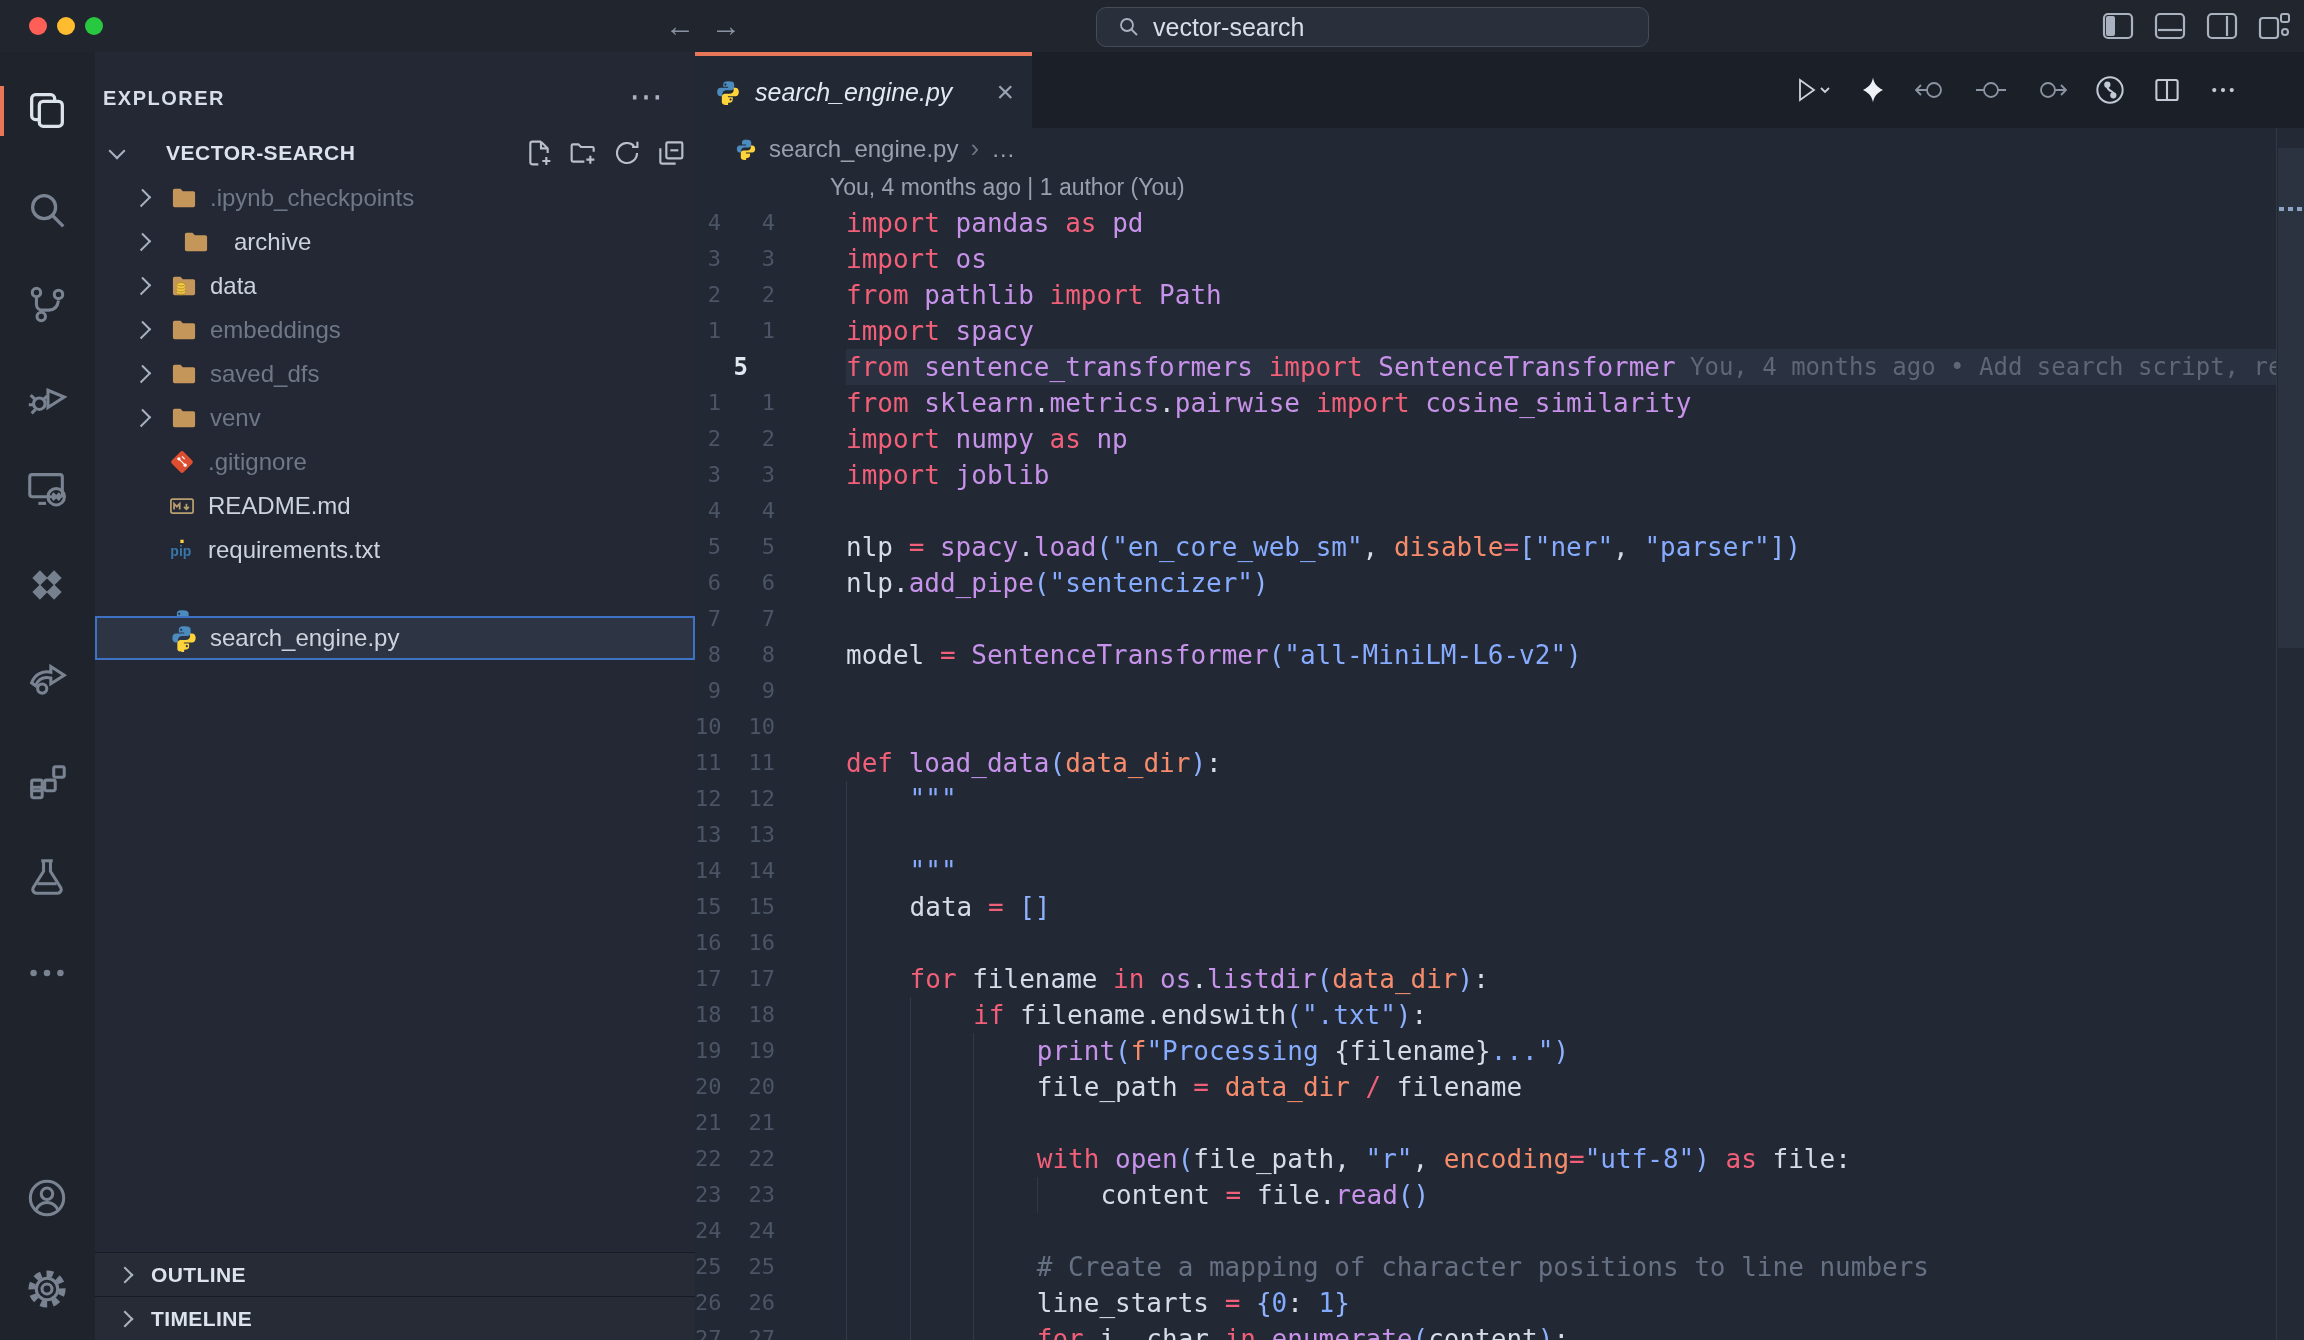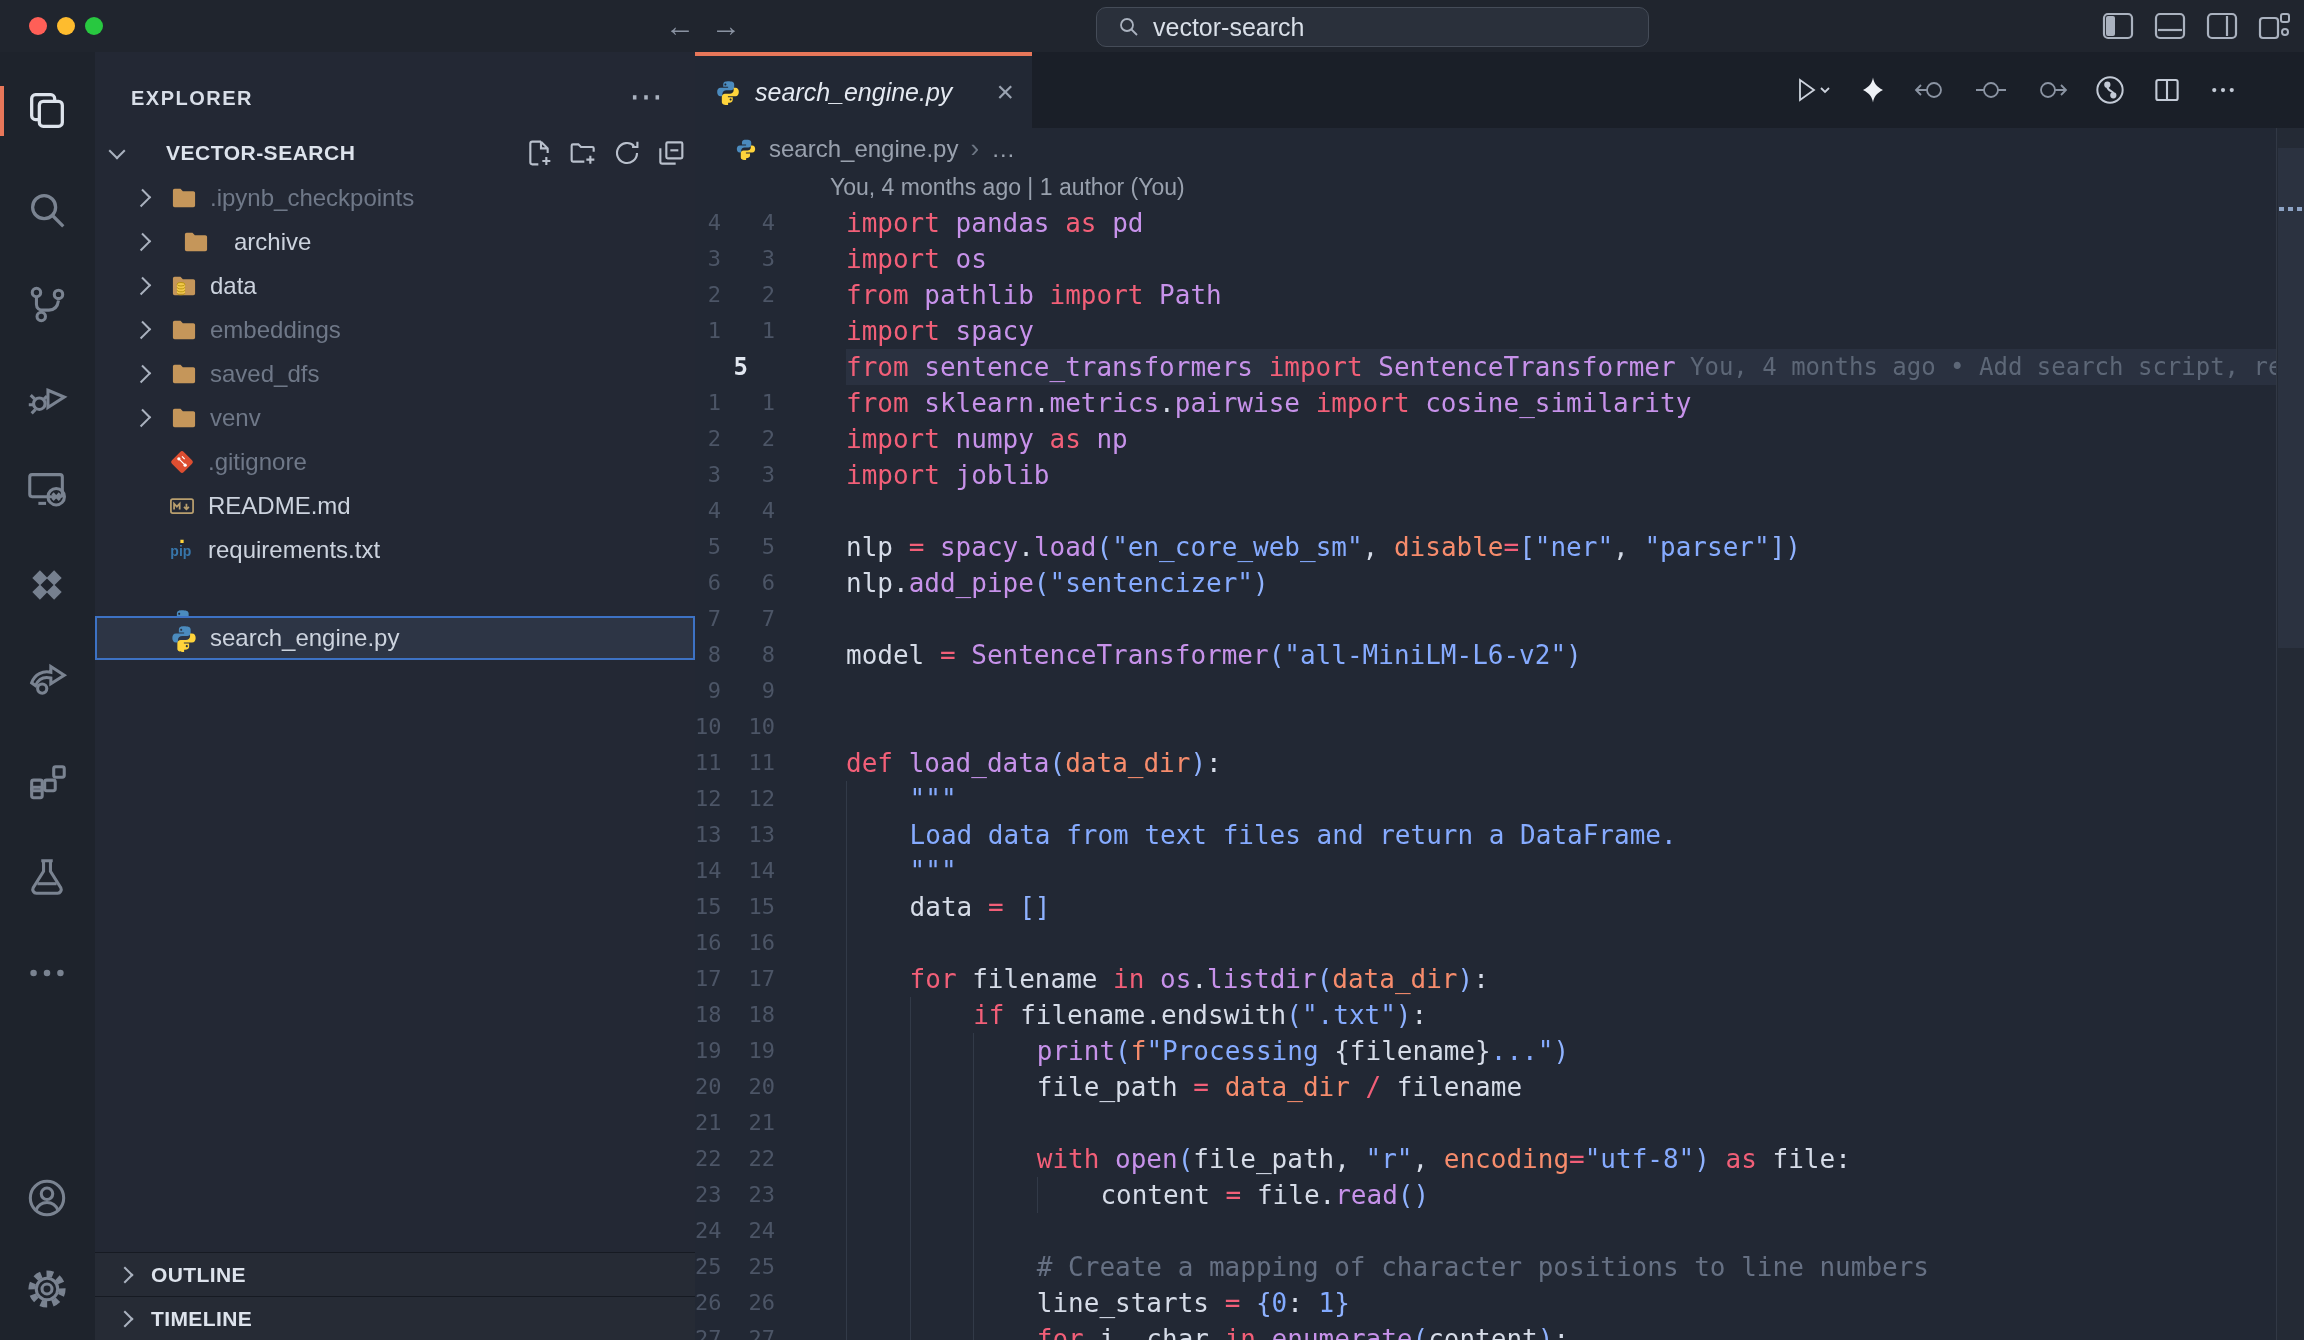--- a/index.html
+++ b/index.html
@@ -18,21 +18,21 @@
   .wincontrols{position:absolute;right:13px;top:0;height:52px;display:flex;align-items:center;gap:18px;}
   .wincontrols .wicon{width:34px;height:30px;display:flex;align-items:center;justify-content:center;}
   
   .activitybar{position:absolute;left:0;top:52px;width:95px;bottom:0;background:#1e232c;}
   .abicon{position:absolute;left:24px;width:46px;height:46px;}
   .abicon svg{width:46px;height:46px;}
   .active-pip{position:absolute;left:0;top:34px;width:4px;height:50px;background:#e8775a;}
   
   .sidebar{position:absolute;left:95px;top:52px;width:600px;bottom:0;background:#232834;
            border-right:1px solid #161a22;}
-  .sb-title{position:absolute;left:36px;top:23px;height:46px;line-height:46px;font-size:20px;
+  .sb-title{position:absolute;left:8px;top:23px;height:46px;line-height:46px;font-size:20px;
             letter-spacing:1.5px;color:#d8dee8;font-weight:600;}
   .sb-kebab{position:absolute;right:32px;top:23px;height:46px;line-height:42px;font-size:34px;color:#aab2bf;}
   .sec-head{position:absolute;left:0;top:79px;width:100%;height:44px;display:flex;align-items:center;}
   .sec-label{font-weight:700;font-size:21px;letter-spacing:.5px;color:#dde3ec;margin-left:43px;}
   .sec-actions{position:absolute;right:8px;display:flex;gap:12px;align-items:center;}
   .sec-actions .sicon{width:32px;height:32px;}
   .chev{display:inline-block;width:10px;height:10px;border-right:2px solid #aab2bf;border-bottom:2px solid #aab2bf;}
   .chev.down{transform:rotate(45deg);margin-left:16px;margin-top:-4px;}
   .chev.right{transform:rotate(-45deg);}
   .tree{position:absolute;left:0;top:124px;width:100%;}
@@ -446,21 +446,21 @@
         <div class="crow"><div class="gutter"><span class="n1">3</span><span class="n2">3</span></div><div class="content"><span class="tk">import </span><span class="tm">joblib</span></div></div>
         <div class="crow"><div class="gutter"><span class="n1">4</span><span class="n2">4</span></div><div class="content"></div></div>
         <div class="crow"><div class="gutter"><span class="n1">5</span><span class="n2">5</span></div><div class="content"><span class="tv">nlp </span><span class="tk">= </span><span class="tm">spacy</span><span class="tv">.</span><span class="tm">load</span><span class="tb">(</span><span class="ts">"en_core_web_sm"</span><span class="tv">, </span><span class="tp">disable</span><span class="tk">=</span><span class="tb">[</span><span class="ts">"ner"</span><span class="tv">, </span><span class="ts">"parser"</span><span class="tb">])</span></div></div>
         <div class="crow"><div class="gutter"><span class="n1">6</span><span class="n2">6</span></div><div class="content"><span class="tv">nlp</span><span class="tv">.</span><span class="tm">add_pipe</span><span class="tb">(</span><span class="ts">"sentencizer"</span><span class="tb">)</span></div></div>
         <div class="crow"><div class="gutter"><span class="n1">7</span><span class="n2">7</span></div><div class="content"></div></div>
         <div class="crow"><div class="gutter"><span class="n1">8</span><span class="n2">8</span></div><div class="content"><span class="tv">model </span><span class="tk">= </span><span class="tm">SentenceTransformer</span><span class="tb">(</span><span class="ts">"all-MiniLM-L6-v2"</span><span class="tb">)</span></div></div>
         <div class="crow"><div class="gutter"><span class="n1">9</span><span class="n2">9</span></div><div class="content"></div></div>
         <div class="crow"><div class="gutter"><span class="n1">10</span><span class="n2">10</span></div><div class="content"></div></div>
         <div class="crow"><div class="gutter"><span class="n1">11</span><span class="n2">11</span></div><div class="content"><span class="tk">def </span><span class="tm">load_data</span><span class="tb">(</span><span class="tp">data_dir</span><span class="tb">)</span><span class="tv">:</span></div></div>
         <div class="crow"><div class="gutter"><span class="n1">12</span><span class="n2">12</span></div><div class="content"><span class="ind"></span><span class="ts">"""</span></div></div>
-        <div class="crow"><div class="gutter"><span class="n1">13</span><span class="n2">13</span></div><div class="content"><span class="ind"></span><span class="ts">Load data from text files and return a DataFrame.</span></div></div>
+        <div class="crow"><div class="gutter"><span class="n1">13</span><span class="n2">13</span></div><div class="content"><span class="ind"></span></div></div>
         <div class="crow"><div class="gutter"><span class="n1">14</span><span class="n2">14</span></div><div class="content"><span class="ind"></span><span class="ts">"""</span></div></div>
         <div class="crow"><div class="gutter"><span class="n1">15</span><span class="n2">15</span></div><div class="content"><span class="ind"></span><span class="tv">data </span><span class="tk">= </span><span class="tb">[]</span></div></div>
         <div class="crow"><div class="gutter"><span class="n1">16</span><span class="n2">16</span></div><div class="content"><span class="ind"></span></div></div>
         <div class="crow"><div class="gutter"><span class="n1">17</span><span class="n2">17</span></div><div class="content"><span class="ind"></span><span class="tk">for </span><span class="tv">filename </span><span class="tk">in </span><span class="tm">os</span><span class="tv">.</span><span class="tm">listdir</span><span class="tb">(</span><span class="tp">data_dir</span><span class="tb">)</span><span class="tv">:</span></div></div>
         <div class="crow"><div class="gutter"><span class="n1">18</span><span class="n2">18</span></div><div class="content"><span class="ind"></span><span class="ind"></span><span class="tk">if </span><span class="tv">filename</span><span class="tv">.</span><span class="tv">endswith</span><span class="tb">(</span><span class="ts">".txt"</span><span class="tb">)</span><span class="tv">:</span></div></div>
         <div class="crow"><div class="gutter"><span class="n1">19</span><span class="n2">19</span></div><div class="content"><span class="ind"></span><span class="ind"></span><span class="ind"></span><span class="tm">print</span><span class="tb">(</span><span class="tp">f</span><span class="ts">"Processing </span><span class="tv">{filename}</span><span class="ts">..."</span><span class="tb">)</span></div></div>
         <div class="crow"><div class="gutter"><span class="n1">20</span><span class="n2">20</span></div><div class="content"><span class="ind"></span><span class="ind"></span><span class="ind"></span><span class="tv">file_path </span><span class="tk">= </span><span class="tp">data_dir </span><span class="tk">/ </span><span class="tv">filename</span></div></div>
         <div class="crow"><div class="gutter"><span class="n1">21</span><span class="n2">21</span></div><div class="content"><span class="ind"></span><span class="ind"></span><span class="ind"></span></div></div>
         <div class="crow"><div class="gutter"><span class="n1">22</span><span class="n2">22</span></div><div class="content"><span class="ind"></span><span class="ind"></span><span class="ind"></span><span class="tk">with </span><span class="tm">open</span><span class="tb">(</span><span class="tv">file_path, </span><span class="ts">"r"</span><span class="tv">, </span><span class="tp">encoding</span><span class="tk">=</span><span class="ts">"utf-8"</span><span class="tb">)</span><span class="tk"> as </span><span class="tv">file:</span></div></div>
         <div class="crow"><div class="gutter"><span class="n1">23</span><span class="n2">23</span></div><div class="content"><span class="ind"></span><span class="ind"></span><span class="ind"></span><span class="ind"></span><span class="tv">content </span><span class="tk">= </span><span class="tv">file</span><span class="tv">.</span><span class="tm">read</span><span class="tb">()</span></div></div>

